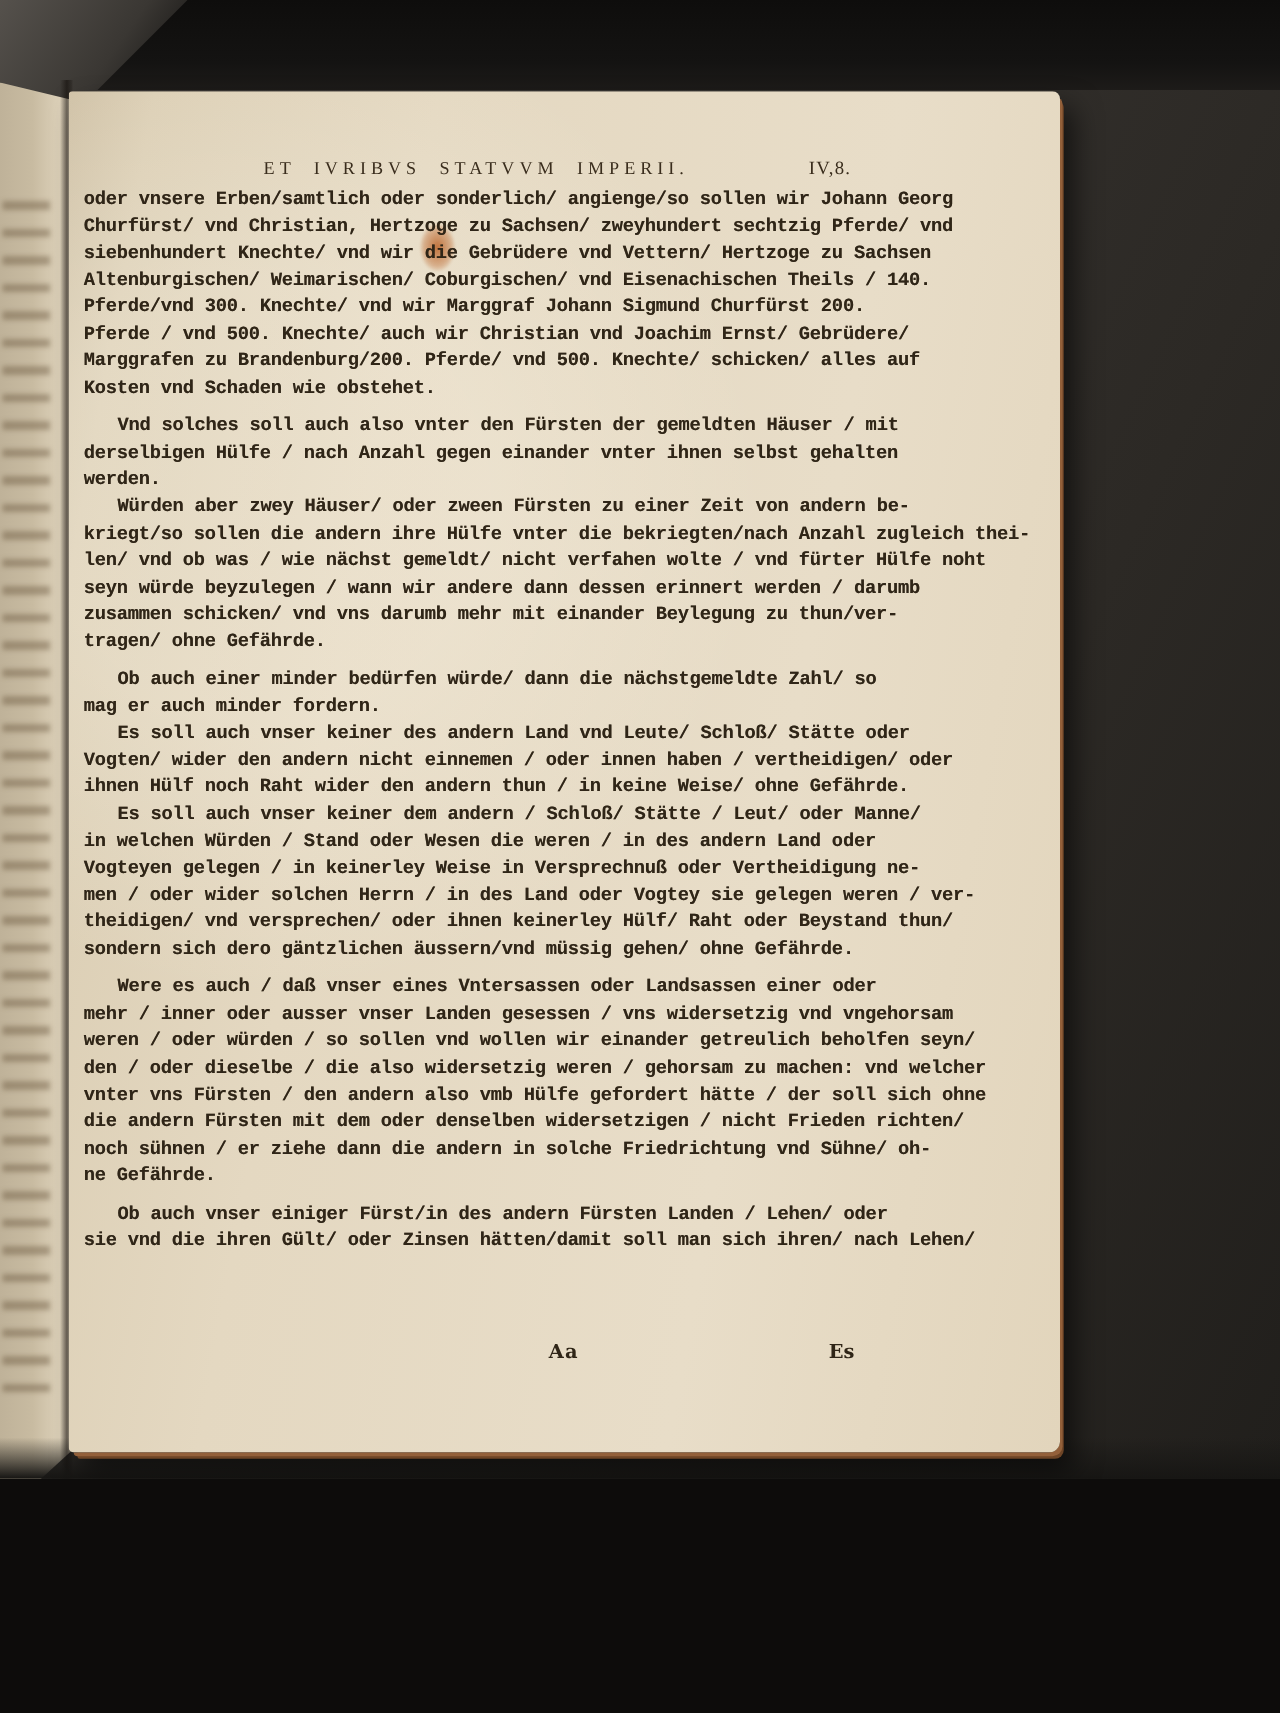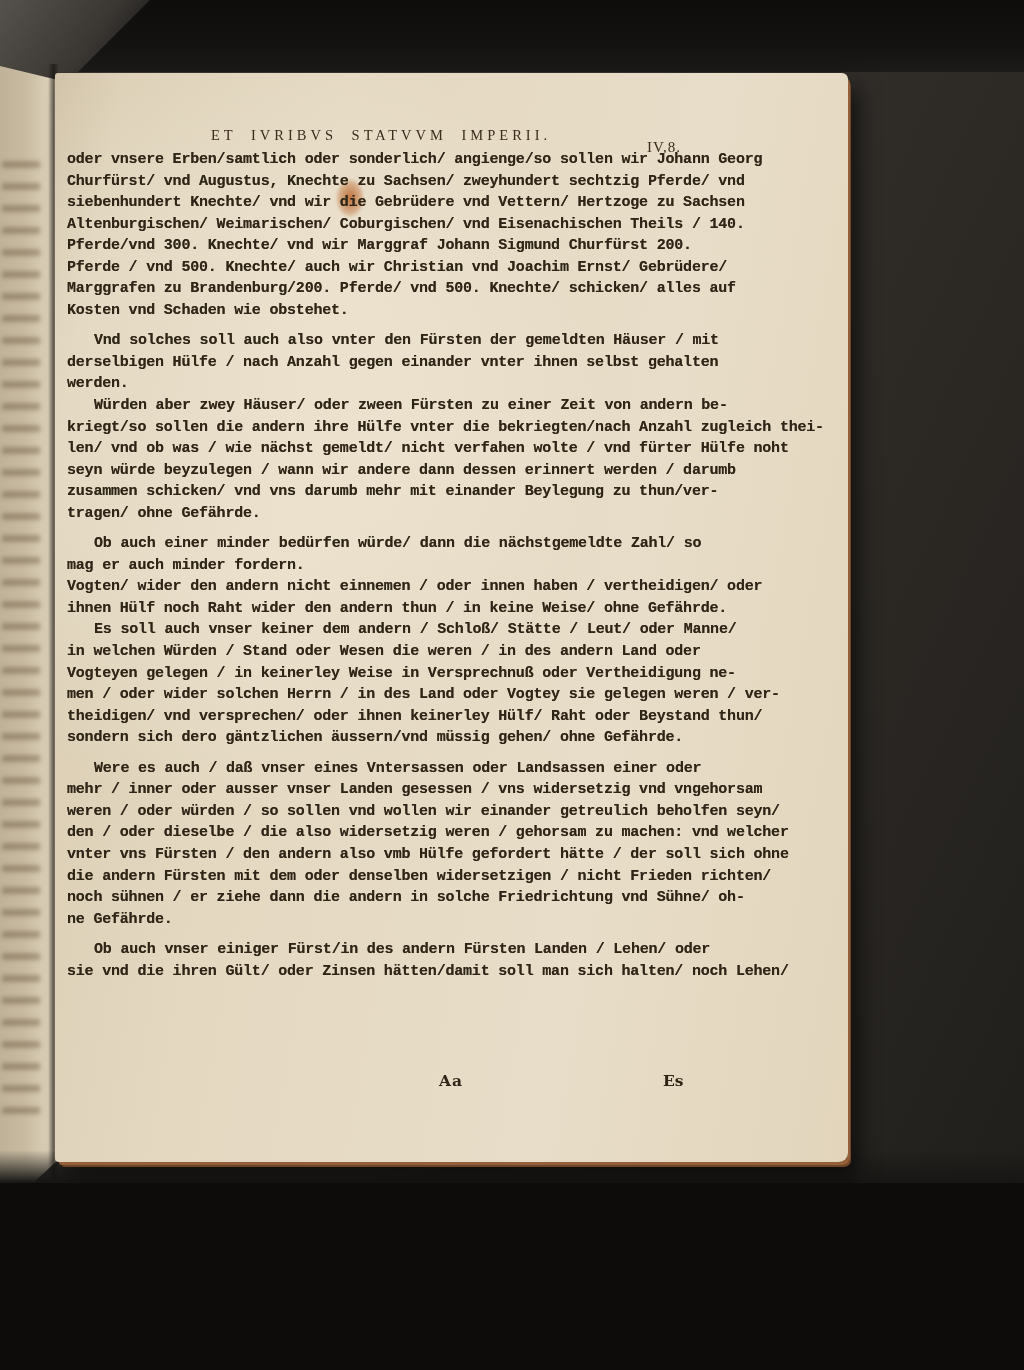--- a/index.html
+++ b/index.html
@@ -34,21 +34,21 @@
         box-shadow:3px 4px 0 -1px #93603a, 5px 7px 0 -2px #6e4526, 10px 14px 22px rgba(0,0,0,.6);
         color:#2f2517;}
   .stain{position:absolute;left:281px;top:106px;width:28px;height:38px;border-radius:50%;
         background:radial-gradient(ellipse at center,rgba(182,88,26,.8) 0%,rgba(182,88,26,.35) 55%,rgba(182,88,26,0) 75%);
         filter:blur(1px);}
 
   .page-header{position:relative;left:12px;top:54px;width:628px;height:24px;}
   .running-title{text-align:center;font-family:"Liberation Serif",serif;font-size:14.5px;
         letter-spacing:4px;word-spacing:7px;color:#3a2d1d;}
   .page-number{position:absolute;right:14px;top:0;font-family:"Liberation Serif",serif;
-        font-size:15px;letter-spacing:1px;color:#3a2d1d;margin-top:12px;}
+        font-size:15px;letter-spacing:1px;color:#3a2d1d;}
 
   .text-lines{position:absolute;left:12px;top:76px;width:628px;}
   .tline{line-height:21.55px;font-size:15px;font-weight:bold;letter-spacing:-0.2px;
         white-space:nowrap;text-shadow:0 0 .4px rgba(47,37,23,.6);font-family:Liberation Mono, monospace;}
   .tline.indent{padding-left:27px;}
   .tline.gap{margin-top:9px;}
 
   .sig-row{position:absolute;left:12px;top:962px;width:628px;height:22px;font-weight:bold;font-size:15.5px;margin-top:36px;}
   .sig{position:absolute;left:372px;letter-spacing:1px;}
   .catch{position:absolute;left:596px;}
@@ -73,56 +73,57 @@
   <div class="bg-below"></div>
 
   <div class="page" style="color: rgb(47, 37, 23);">
     <div class="stain"></div>
     <div class="page-header">
       <div class="running-title">ET IVRIBVS STATVVM IMPERII.</div>
       <div class="page-number">IV,8.</div>
     </div>
     <div class="text-lines">
         <div class="tline">oder vnsere Erben/samtlich oder sonderlich/ angienge/so sollen wir Johann Georg</div>
-        <div class="tline">Churfürst/ vnd Augustus, Knechte zu Sachsen/ zweyhundert sechtzig Pferde/ vnd</div>
+        <div class="tline">Churfürst/ vnd Christian, Hertzoge zu Sachsen/ zweyhundert sechtzig Pferde/ vnd</div>
         <div class="tline">siebenhundert Knechte/ vnd wir die Gebrüdere vnd Vettern/ Hertzoge zu Sachsen</div>
         <div class="tline">Altenburgischen/ Weimarischen/ Coburgischen/ vnd Eisenachischen Theils / 140.</div>
         <div class="tline">Pferde/vnd 300. Knechte/ vnd wir Marggraf Johann Sigmund Churfürst 200.</div>
         <div class="tline">Pferde / vnd 500. Knechte/ auch wir Christian vnd Joachim Ernst/ Gebrüdere/</div>
         <div class="tline">Marggrafen zu Brandenburg/200. Pferde/ vnd 500. Knechte/ schicken/ alles auf</div>
         <div class="tline">Kosten vnd Schaden wie obstehet.</div>
         <div class="tline indent gap">Vnd solches soll auch also vnter den Fürsten der gemeldten Häuser / mit</div>
         <div class="tline">derselbigen Hülfe / nach Anzahl gegen einander vnter ihnen selbst gehalten</div>
         <div class="tline">werden.</div>
         <div class="tline indent">Würden aber zwey Häuser/ oder zween Fürsten zu einer Zeit von andern be-</div>
         <div class="tline">kriegt/so sollen die andern ihre Hülfe vnter die bekriegten/nach Anzahl zugleich thei-</div>
         <div class="tline">len/ vnd ob was / wie nächst gemeldt/ nicht verfahen wolte / vnd fürter Hülfe noht</div>
         <div class="tline">seyn würde beyzulegen / wann wir andere dann dessen erinnert werden / darumb</div>
         <div class="tline">zusammen schicken/ vnd vns darumb mehr mit einander Beylegung zu thun/ver-</div>
         <div class="tline">tragen/ ohne Gefährde.</div>
         <div class="tline indent gap">Ob auch einer minder bedürfen würde/ dann die nächstgemeldte Zahl/ so</div>
         <div class="tline">mag er auch minder fordern.</div>
+        <div class="tline indent">Es soll auch vnser keiner des andern Land vnd Leute/ Schloß/ Stätte oder</div>
         <div class="tline">Vogten/ wider den andern nicht einnemen / oder innen haben / vertheidigen/ oder</div>
         <div class="tline">ihnen Hülf noch Raht wider den andern thun / in keine Weise/ ohne Gefährde.</div>
         <div class="tline indent">Es soll auch vnser keiner dem andern / Schloß/ Stätte / Leut/ oder Manne/</div>
         <div class="tline">in welchen Würden / Stand oder Wesen die weren / in des andern Land oder</div>
         <div class="tline">Vogteyen gelegen / in keinerley Weise in Versprechnuß oder Vertheidigung ne-</div>
         <div class="tline">men / oder wider solchen Herrn / in des Land oder Vogtey sie gelegen weren / ver-</div>
         <div class="tline">theidigen/ vnd versprechen/ oder ihnen keinerley Hülf/ Raht oder Beystand thun/</div>
         <div class="tline">sondern sich dero gäntzlichen äussern/vnd müssig gehen/ ohne Gefährde.</div>
         <div class="tline indent gap">Were es auch / daß vnser eines Vntersassen oder Landsassen einer oder</div>
         <div class="tline">mehr / inner oder ausser vnser Landen gesessen / vns widersetzig vnd vngehorsam</div>
         <div class="tline">weren / oder würden / so sollen vnd wollen wir einander getreulich beholfen seyn/</div>
         <div class="tline">den / oder dieselbe / die also widersetzig weren / gehorsam zu machen: vnd welcher</div>
         <div class="tline">vnter vns Fürsten / den andern also vmb Hülfe gefordert hätte / der soll sich ohne</div>
         <div class="tline">die andern Fürsten mit dem oder denselben widersetzigen / nicht Frieden richten/</div>
         <div class="tline">noch sühnen / er ziehe dann die andern in solche Friedrichtung vnd Sühne/ oh-</div>
         <div class="tline">ne Gefährde.</div>
         <div class="tline indent gap">Ob auch vnser einiger Fürst/in des andern Fürsten Landen / Lehen/ oder</div>
-        <div class="tline">sie vnd die ihren Gült/ oder Zinsen hätten/damit soll man sich halten/ noch Lehen/</div>
+        <div class="tline">sie vnd die ihren Gült/ oder Zinsen hätten/damit soll man sich ihren/ nach Lehen/</div>
       </div>
     <div class="sig-row">
       <span class="sig">Aa</span>
       <span class="catch">Es</span>
     </div>
   </div>
 
   <div class="footer" style="background: rgb(211, 211, 209);">
     <svg class="hab-logo" width="54" height="30" viewBox="0 0 54 30">
       <rect class="hab-bar" x="1" y="5" width="2.5" height="22" style="fill: rgb(171, 26, 36);"></rect>

